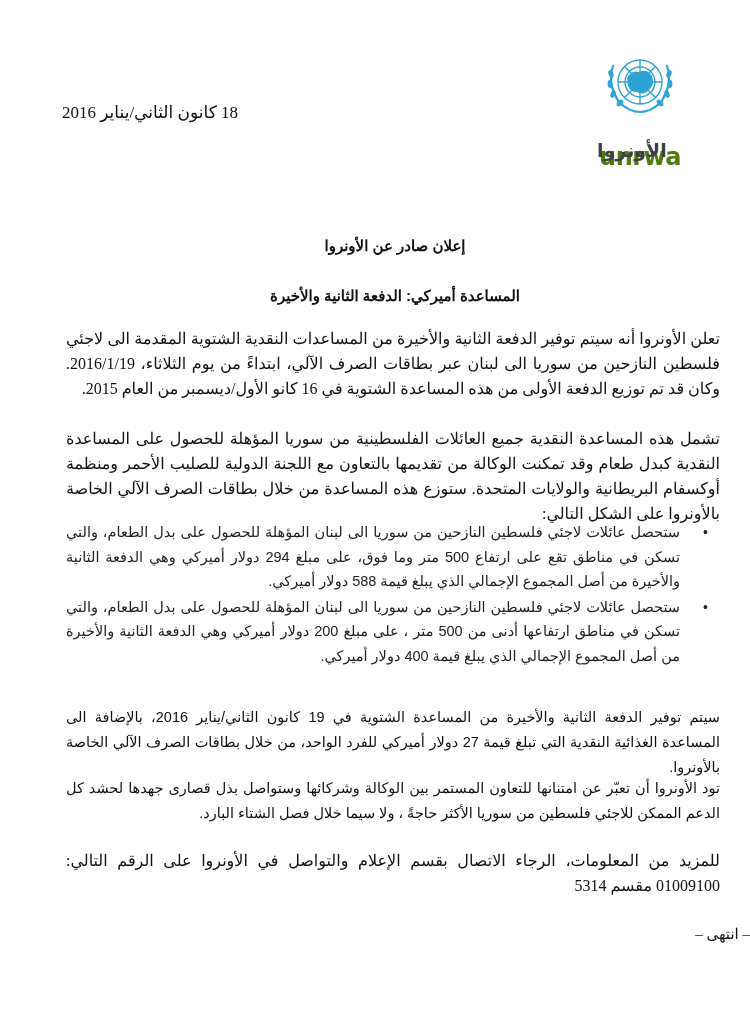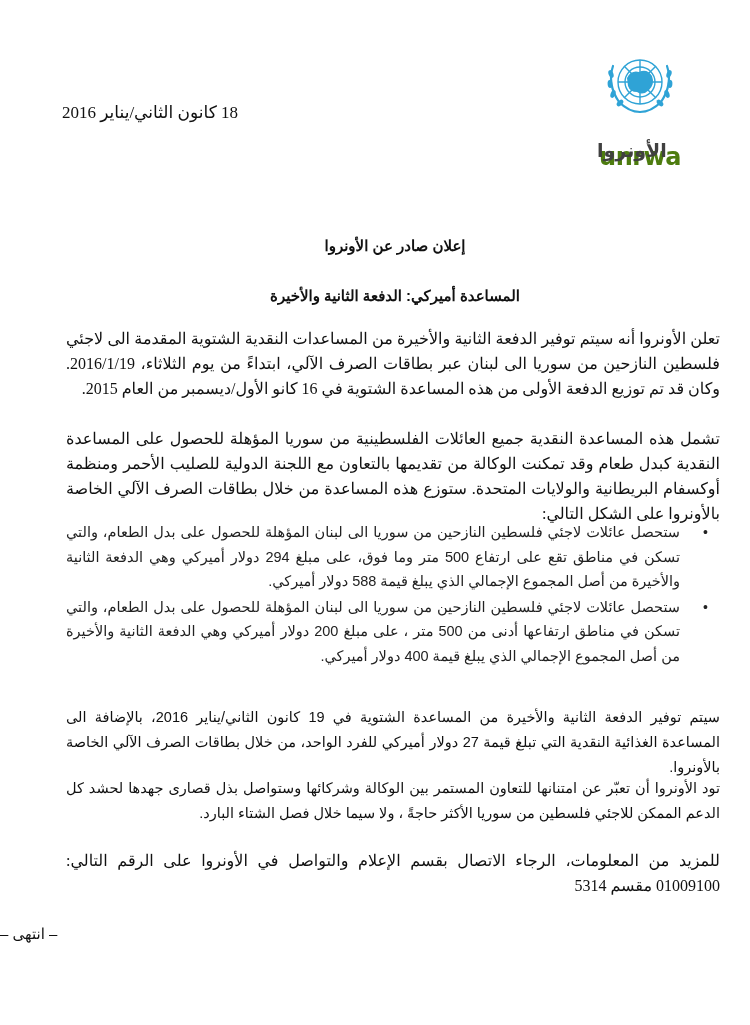--- a/index.html
+++ b/index.html
@@ -115,22 +115,22 @@
       font-size: 14px;
     }
     .p3 { top: 705px; }
     .p4 { top: 776px; }
     .p5 { top: 848px; }
     .end-mark {
       position: absolute;
       left: 0;
       width: 750px;
       top: 925px;
-      text-align: left;
-      font-family: Liberation Sans, sans-serif;
+      text-align: right;
+      font-family: Liberation Serif, serif;
       font-size: 15px;
     }
   </style>
 </head>
 <body>
 
 <div class="logo">
   <svg width="86" height="66" viewBox="0 0 86 66">
     <g fill="none" stroke="#2fa3d6" stroke-width="1.4">
       <circle cx="43" cy="30" r="22"></circle>

